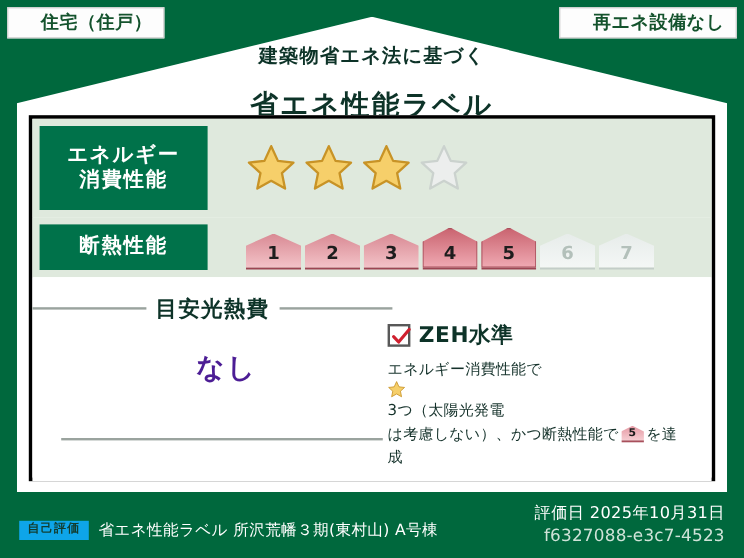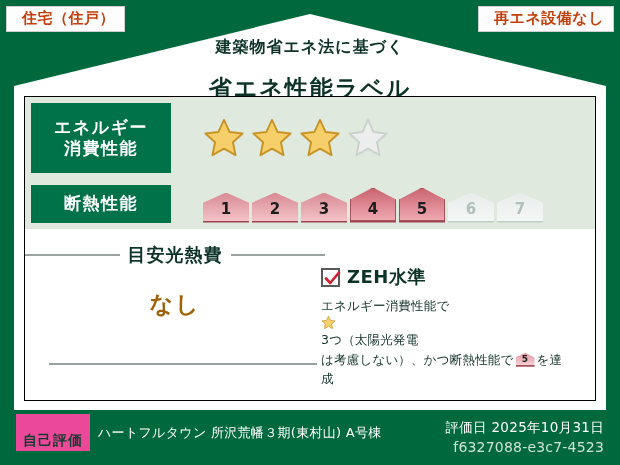--- a/index.html
+++ b/index.html
@@ -8,22 +8,22 @@
     background:#00683d;
     font-family:"DejaVu Sans","Liberation Sans",sans-serif;
     -webkit-font-smoothing:antialiased;
   }
   .label-root{position:relative;width:620px;height:465px;}
 
   
   .corner-badge{
     position:absolute;top:6px;
     background:#fdfdfd;border:1px solid #cfcfcf;
-    font-size:15px;font-weight:700;color:#c2410c;
-    padding:4px 9px 5px 15px;letter-spacing:.5px;
+    font-size:15px;font-weight:700;color:#14532d;
+    padding:4px 9px 5px 27px;letter-spacing:.5px;
     line-height:1;white-space:nowrap;z-index:6;
   }
   .badge-left{left:6px;}
   .badge-right{right:6px;}
 
   
   .roof{
     position:absolute;left:14px;top:14px;width:592px;height:396px;
     background:#ffffff;
     -webkit-clip-path:polygon(0 72px, 50% 0, 100% 72px, 100% 100%, 0 100%);
@@ -39,21 +39,21 @@
   }
 
   
   .title-wrap{position:absolute;left:0;right:0;top:38px;text-align:center;z-index:4;}
   .title-sub{font-size:16px;font-weight:700;color:#0d3328;letter-spacing:1px;line-height:1.1;}
   .title-main{font-size:23px;font-weight:700;color:#0d3328;letter-spacing:2px;margin-top:20px;line-height:1.1;}
 
   
   .card{
     position:absolute;left:24px;top:96px;width:572px;height:305px;
-    border:1px solid #000000;background:#fff;box-sizing:border-box;z-index:5;
+    border:3px solid #000000;background:#fff;box-sizing:border-box;z-index:5;
   }
 
   
   .perf-row{display:flex;align-items:stretch;height:82px;background:#dfe9dd;}
   .perf-row.second{height:50px;}
   .row-label{
     width:140px;margin:6px 0 6px 6px;background:#00724a;
     display:flex;align-items:center;justify-content:center;
     color:#fff;font-weight:700;font-size:17px;letter-spacing:1.5px;
     text-align:center;line-height:1.25;box-sizing:border-box;
@@ -84,22 +84,22 @@
   .lv.hi  {height:33px;}
   .lv.hi  .shape{background:linear-gradient(#c9636f,#f0aab3);box-shadow:0 0 0 1px #a8505c inset;}
   .lv.off .shape{background:linear-gradient(#e7ecea,#f4f7f6);border-bottom:2px solid #c3cdc8;}
   .lv.off .num{color:#b3c0ba;}
 
   
   .lower{position:relative;height:170px;background:#fff;}
   .cost-head{position:absolute;left:0;top:14px;width:300px;display:flex;align-items:center;}
   .cost-rule{flex:1;height:2px;background:#9aa39e;}
   .cost-title{font-size:18px;font-weight:700;color:#0d3328;letter-spacing:1px;padding:0 8px;white-space:nowrap;}
-  .cost-value{position:absolute;left:0;top:60px;width:300px;text-align:center;
-    font-size:23px;font-weight:700;color:#a16207;letter-spacing:2px;}
+  .cost-value{position:absolute;left:12px;top:60px;width:300px;text-align:center;
+    font-size:23px;font-weight:700;color:#4c1d95;letter-spacing:2px;}
   .cost-rule-bottom{position:absolute;left:24px;top:134px;width:268px;height:2px;background:#9aa39e;}
 
   
   .zeh{position:absolute;left:296px;top:36px;width:250px;}
   .zeh-head{display:flex;align-items:center;gap:7px;}
   .chk{width:19px;height:19px;border:2px solid #585858;background:#fff;position:relative;box-sizing:border-box;flex:0 0 auto;}
   .chk svg{position:absolute;left:1px;top:0px;}
   .zeh-title{font-size:18px;font-weight:700;color:#0d3328;letter-spacing:.5px;}
   .zeh-desc{margin-top:7px;font-size:12.5px;color:#14312a;line-height:1.55;letter-spacing:.2px;}
   .mini-house{
@@ -110,22 +110,22 @@
     border-bottom:2px solid #a8505c;
     -webkit-clip-path:polygon(0 34%, 50% 0, 100% 34%, 100% 100%, 0 100%);
     clip-path:polygon(0 34%, 50% 0, 100% 34%, 100% 100%, 0 100%);
   }
   .mini-house .num{position:absolute;inset:0;display:flex;align-items:flex-end;justify-content:center;
     font-size:9px;font-weight:700;color:#1d1d1d;z-index:2;}
 
   
   .footer{position:absolute;left:0;right:0;bottom:0;height:55px;z-index:6;}
   .foot-left{position:absolute;left:16px;bottom:14px;display:flex;align-items:center;gap:8px;}
-  .self-badge{background:#ec4899;color:#123d2e;font-size:14px;font-weight:700;
-    padding:19px 7px 4px 7px;line-height:1;letter-spacing:1px;white-space:nowrap;}
+  .self-badge{background:#0ea5e9;color:#123d2e;font-size:10px;font-weight:700;
+    padding:2px 7px 4px 7px;line-height:1;letter-spacing:1px;white-space:nowrap;}
   .proj-name{color:#fff;font-size:13px;font-weight:400;letter-spacing:.3px;white-space:nowrap;}
   .foot-right{position:absolute;right:16px;bottom:10px;text-align:right;}
   .eval-date{color:#fff;font-size:13.5px;font-weight:400;letter-spacing:.3px;white-space:nowrap;}
   .eval-id{color:#cfe3d8;font-size:14px;letter-spacing:.2px;margin-top:2px;white-space:nowrap;}
 </style>
 </head>
 <body>
 
 <div class="label-root">
 
@@ -232,21 +232,21 @@
           </span><span>を達成</span>
         </div>
       </div>
 
     </div>
   </div>
 
   <div class="footer">
     <div class="foot-left">
       <span class="self-badge">自己評価</span>
-      <span class="proj-name">ハートフルタウン 所沢荒幡３期(東村山) A号棟</span>
+      <span class="proj-name">省エネ性能ラベル 所沢荒幡３期(東村山) A号棟</span>
     </div>
     <div class="foot-right">
       <div class="eval-date">評価日 2025年10月31日</div>
       <div class="eval-id">f6327088-e3c7-4523</div>
     </div>
   </div>
 
 </div>
 
 </body></html>

